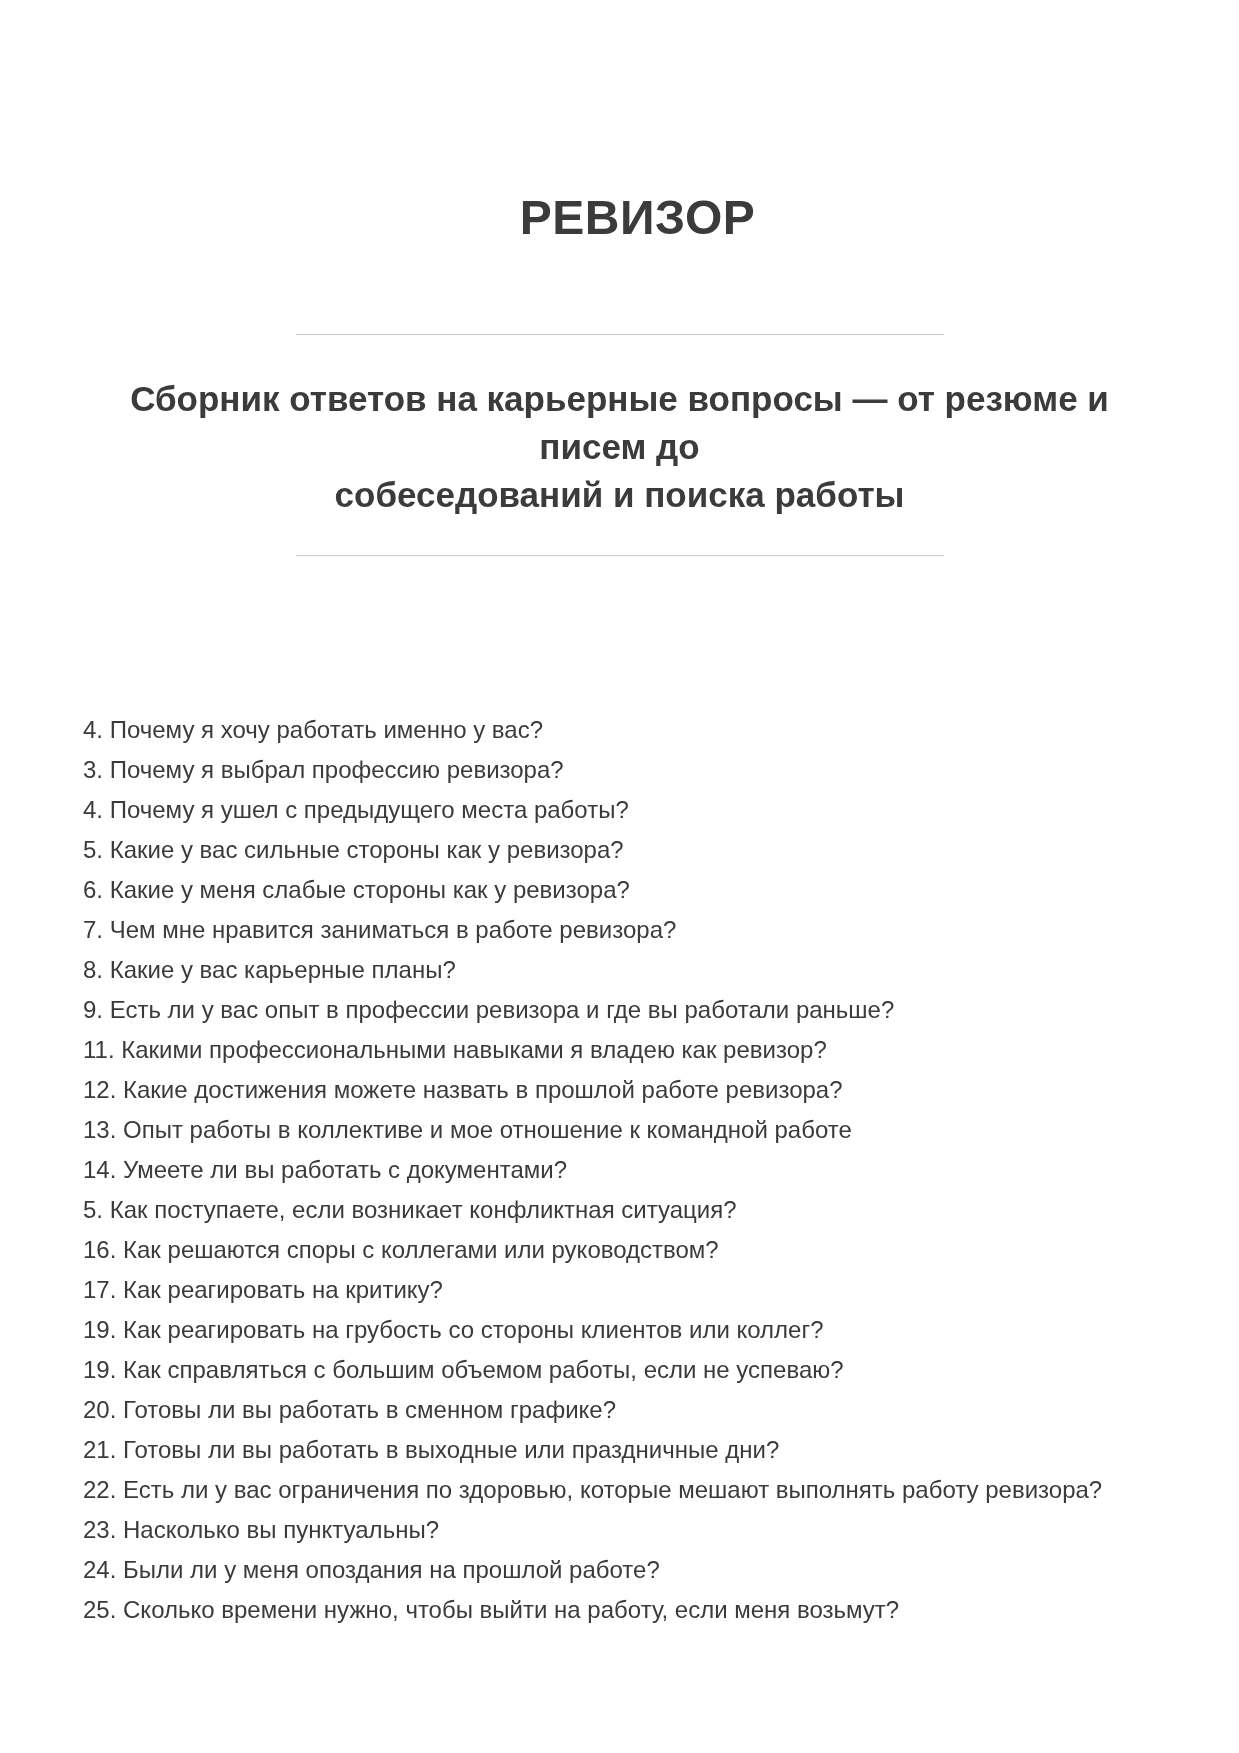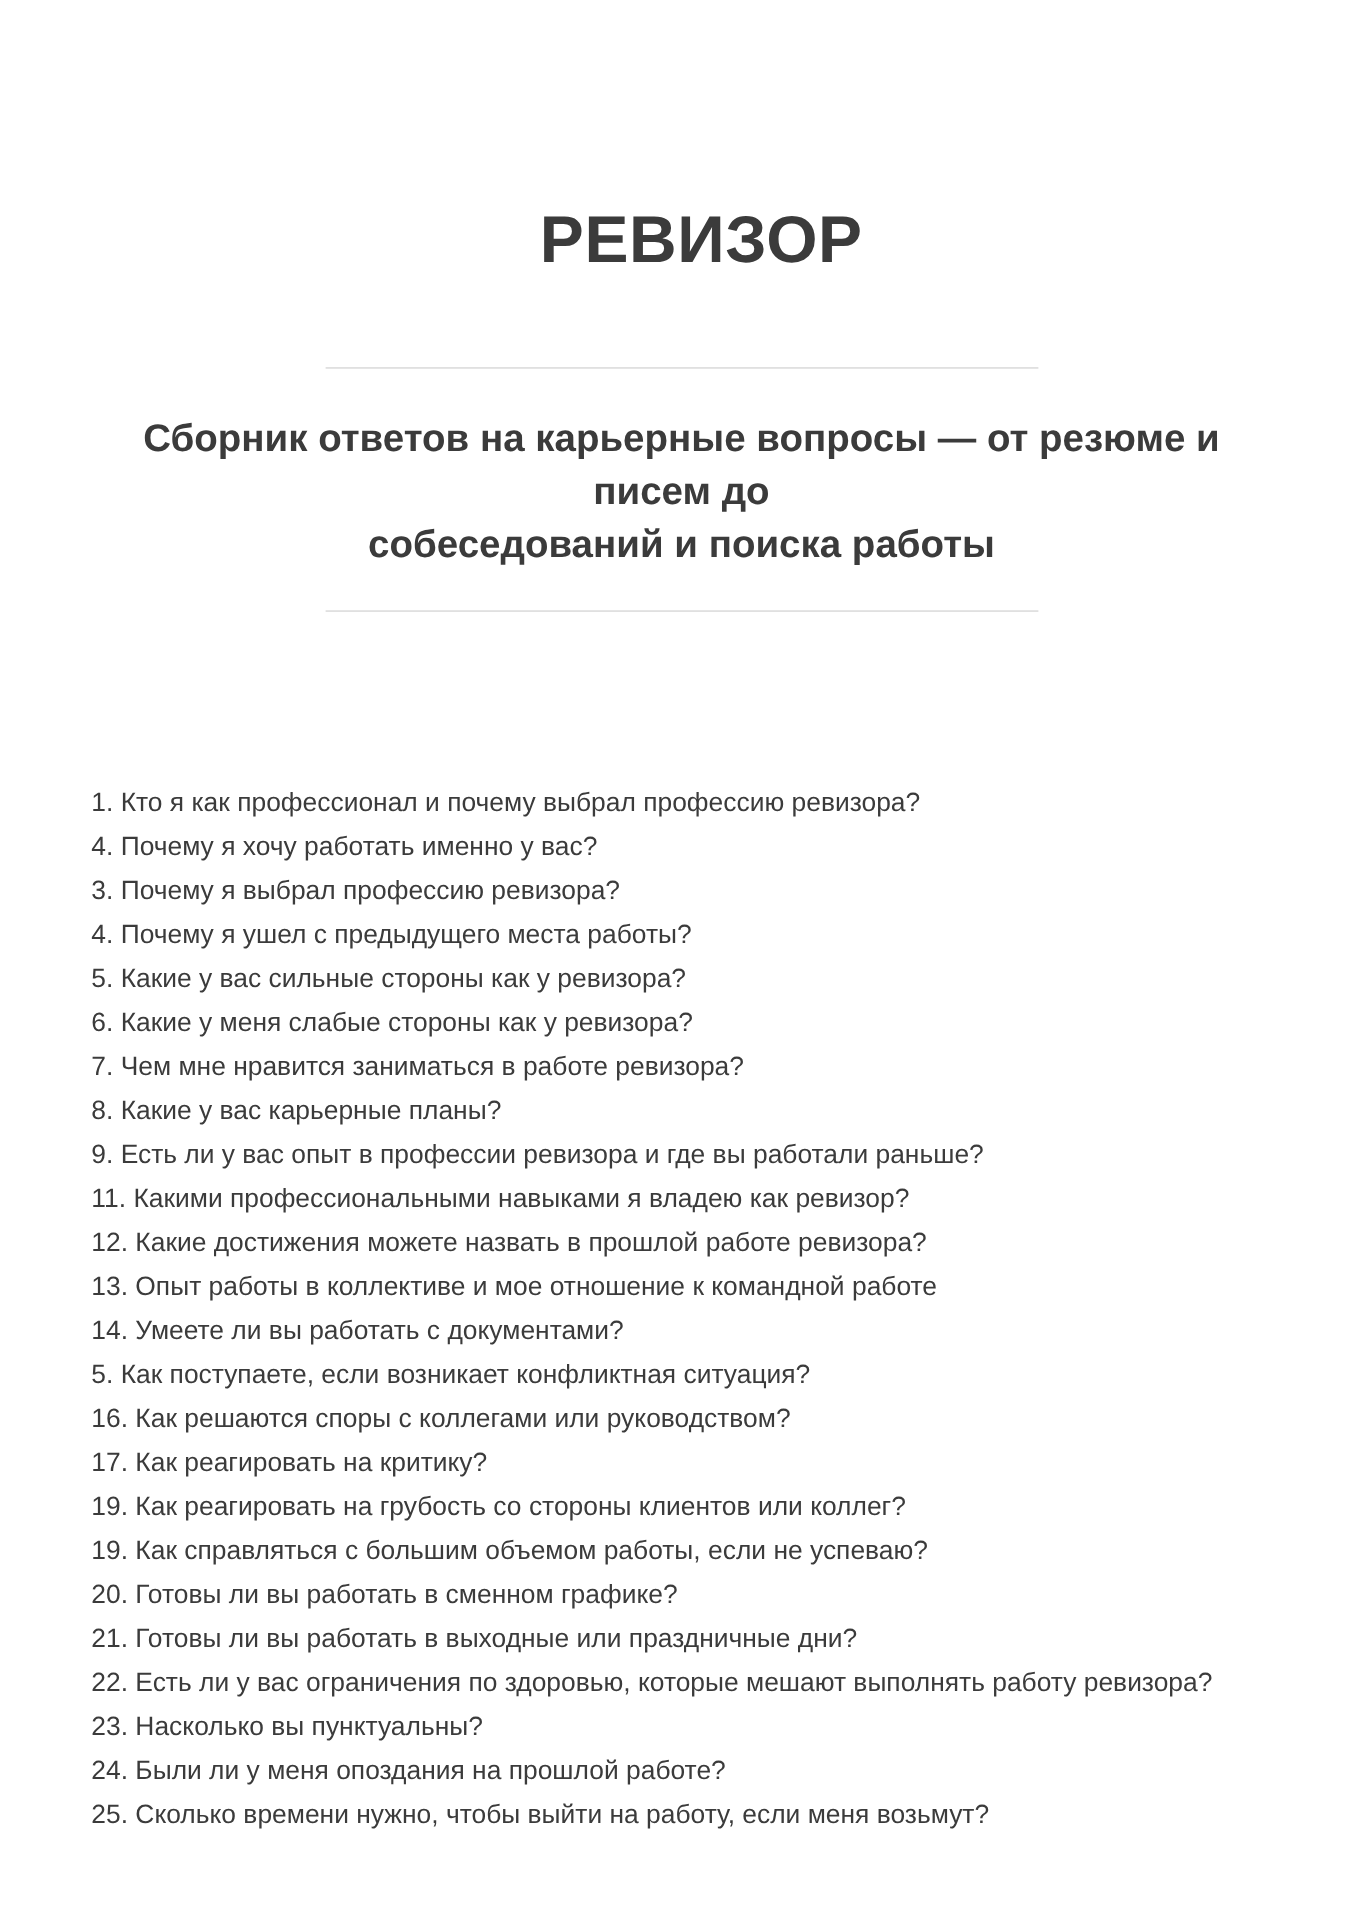--- a/index.html
+++ b/index.html
@@ -17,21 +17,21 @@
     width: 1239px;
     height: 1753px;
     background: var(--bg-color);
     color: var(--text-color);
     font-family: "Liberation Sans", "DejaVu Sans", sans-serif;
     overflow: hidden;
   }
   .title {
     margin: 194px 0 0 0;
     text-align: center;
-    font-size: 60px;
+    font-size: 48px;
     line-height: 48px;
     font-weight: 700;
     letter-spacing: 0.5px;
     padding-left: 36px;
   }
   .divider {
     display: block;
     width: 648px;
     height: 0;
     border: none;
@@ -70,21 +70,20 @@
   <hr class="divider divider-top">
 
   <h2 class="subtitle">
     <span class="subtitle-line">Сборник ответов на карьерные вопросы — от резюме и писем до</span>
     <span class="subtitle-line">собеседований и поиска работы</span>
   </h2>
 
   <hr class="divider divider-bottom">
 
   <div class="questions">
-      <div class="question">1. Кто я как профессионал и почему выбрал профессию ревизора?</div>
       <div class="question">4. Почему я хочу работать именно у вас?</div>
       <div class="question">3. Почему я выбрал профессию ревизора?</div>
       <div class="question">4. Почему я ушел с предыдущего места работы?</div>
       <div class="question">5. Какие у вас сильные стороны как у ревизора?</div>
       <div class="question">6. Какие у меня слабые стороны как у ревизора?</div>
       <div class="question">7. Чем мне нравится заниматься в работе ревизора?</div>
       <div class="question">8. Какие у вас карьерные планы?</div>
       <div class="question">9. Есть ли у вас опыт в профессии ревизора и где вы работали раньше?</div>
       <div class="question">11. Какими профессиональными навыками я владею как ревизор?</div>
       <div class="question">12. Какие достижения можете назвать в прошлой работе ревизора?</div>

